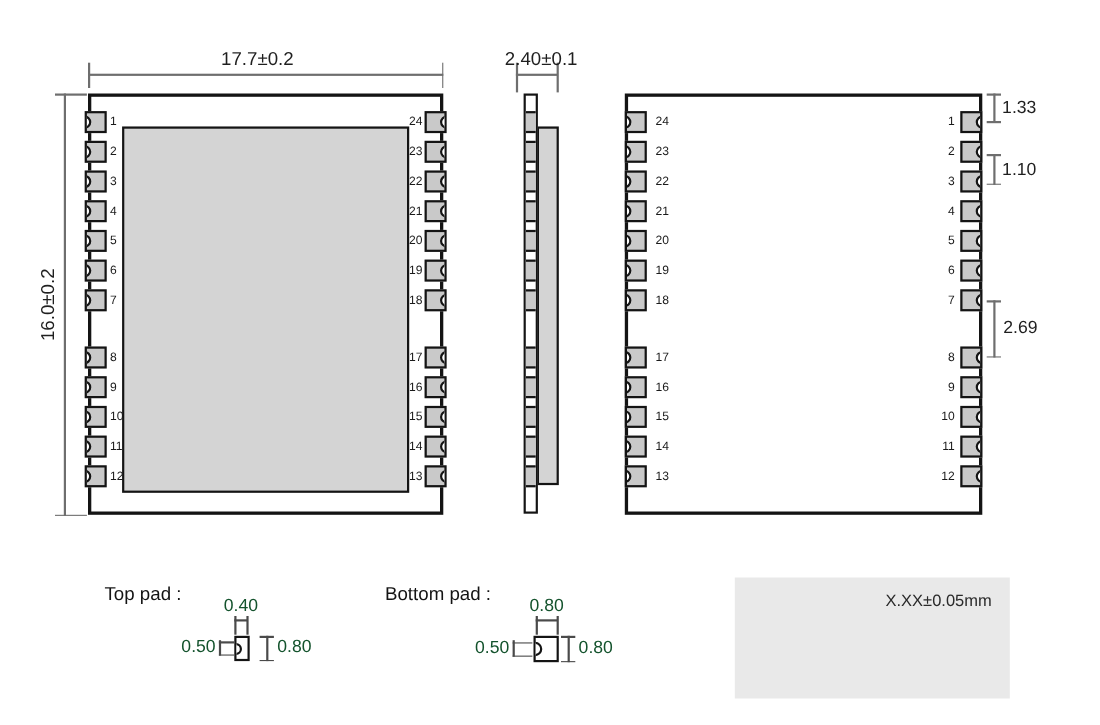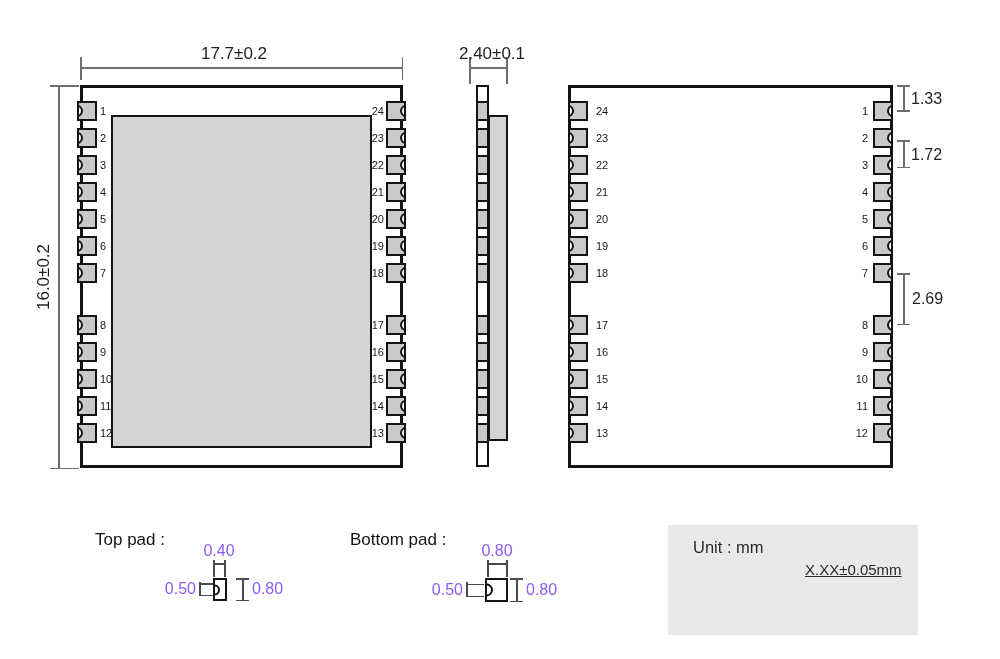--- a/index.html
+++ b/index.html
@@ -22,27 +22,27 @@
   .dline{position:absolute;background:#6e6e6e;}
   .dim-text{position:absolute;font-size:16px;color:#1f1f1f;white-space:nowrap;}
   .dim-text.big{font-size:17px;}
   
   .strip{position:absolute;background:#ffffff;border:2px solid #141414;box-sizing:border-box;}
   .seg{position:absolute;left:0;right:0;background:#c9c9c9;border-top:2px solid #141414;border-bottom:2px solid #141414;box-sizing:border-box;}
   
   .glyph{position:absolute;background:#ffffff;border:2px solid #141414;box-sizing:border-box;overflow:hidden;}
   .glyph .notch{position:absolute;background:#ffffff;border:2px solid #141414;border-radius:50%;top:50%;transform:translateY(-50%);box-sizing:border-box;}
   .detail-line{position:absolute;background:#4a4a4a;}
-  .detail-text{position:absolute;font-size:16px;color:#8b5cf6;white-space:nowrap;}
+  .detail-text{position:absolute;font-size:16px;color:#14532d;white-space:nowrap;}
   .section-label{position:absolute;font-size:17px;color:#141414;white-space:nowrap;}
   
   .info-box{position:absolute;left:668px;top:525px;width:250px;height:110px;background:#e9e9e9;box-sizing:border-box;padding:11px 0 0 25px;color:#2a2a2a;}
   .info-line{font-size:16.5px;line-height:23px;}
   .info-line.small{font-size:15px;line-height:21px;}
-  .info-line.indent{padding-left:112px;text-decoration:underline;}
+  .info-line.indent{padding-left:112px;}
 </style>
 </head>
 <body>
 
 <div class="canvas">
 
   <div class="abs">
     <div class="body-rect" style="left:80px;top:85px;width:323px;height:383px;"></div>
     <div class="shield" style="left:111px;top:115px;width:261px;height:333px;"></div>
 
@@ -280,21 +280,21 @@
       </div>
 
     <div class="dline" style="left:903px;top:85px;width:1.5px;height:26px;"></div>
     <div class="dline" style="left:897px;top:85px;width:13px;height:1.5px;"></div>
     <div class="dline" style="left:897px;top:110px;width:13px;height:1.5px;"></div>
     <div class="dim-text" style="left:911px;top:90px;">1.33</div>
 
     <div class="dline" style="left:903px;top:140px;width:1.5px;height:28px;"></div>
     <div class="dline" style="left:897px;top:140px;width:13px;height:1.5px;"></div>
     <div class="dline" style="left:897px;top:166.5px;width:13px;height:1.5px;"></div>
-    <div class="dim-text" style="left:911px;top:146px;">1.72</div>
+    <div class="dim-text" style="left:911px;top:146px;">1.10</div>
 
     <div class="dline" style="left:903px;top:273px;width:1.5px;height:52px;"></div>
     <div class="dline" style="left:897px;top:273px;width:13px;height:1.5px;"></div>
     <div class="dline" style="left:897px;top:323.5px;width:13px;height:1.5px;"></div>
     <div class="dim-text" style="left:912px;top:290px;">2.69</div>
   </div>
 
   <div class="abs">
     <div class="section-label" style="left:95px;top:530px;">Top pad :</div>
     <div class="detail-text" style="left:194px;top:542px;width:50px;text-align:center;">0.40</div>
@@ -335,17 +335,16 @@
     <div class="detail-line" style="left:466px;top:583.5px;width:18px;height:1.5px;"></div>
     <div class="detail-line" style="left:466px;top:595.5px;width:18px;height:1.5px;"></div>
 
     <div class="detail-line" style="left:516px;top:578px;width:1.5px;height:24px;"></div>
     <div class="detail-line" style="left:510px;top:578px;width:13px;height:1.5px;"></div>
     <div class="detail-line" style="left:510px;top:600.5px;width:13px;height:1.5px;"></div>
     <div class="detail-text" style="left:526px;top:581px;">0.80</div>
   </div>
 
   <div class="info-box">
-    <div class="info-line">Unit : mm</div>
     <div class="info-line small indent">X.XX±0.05mm</div>
   </div>
 
 </div>
 
 </body></html>

